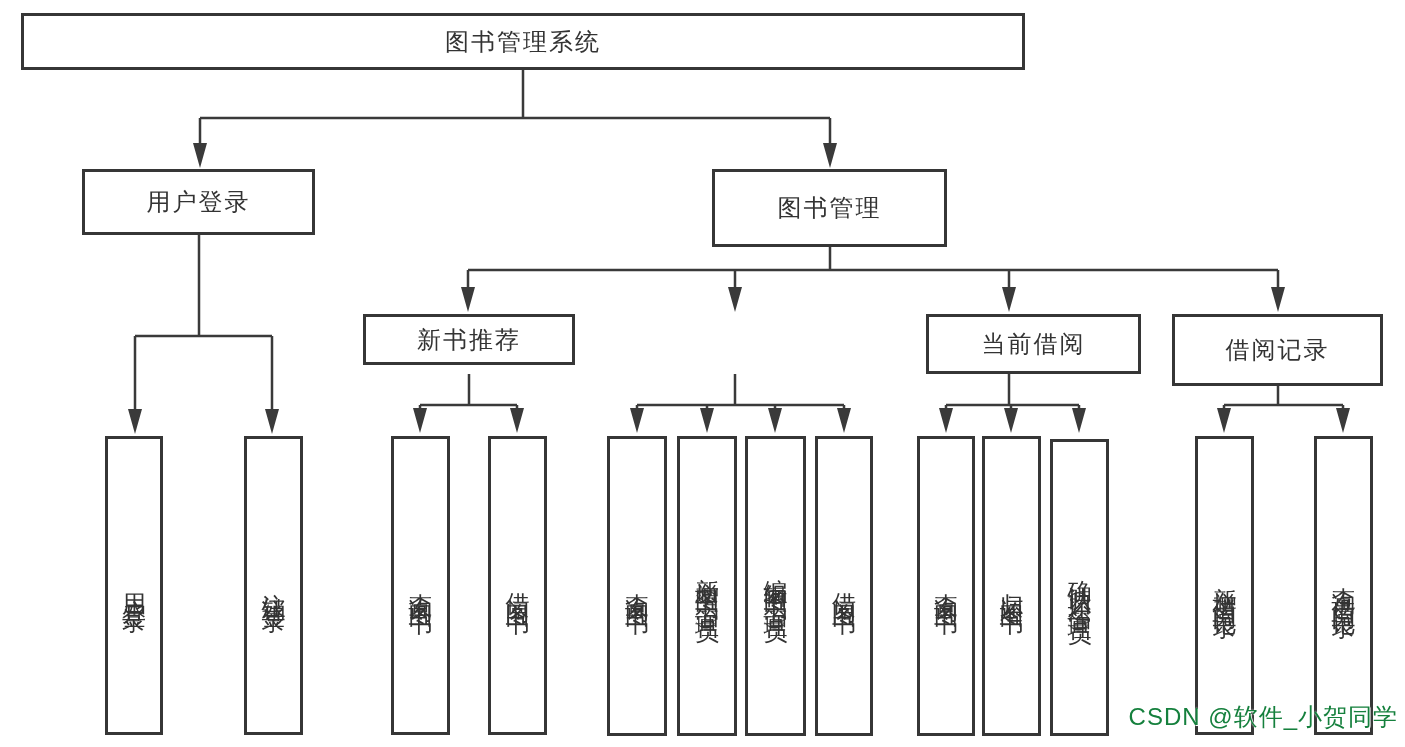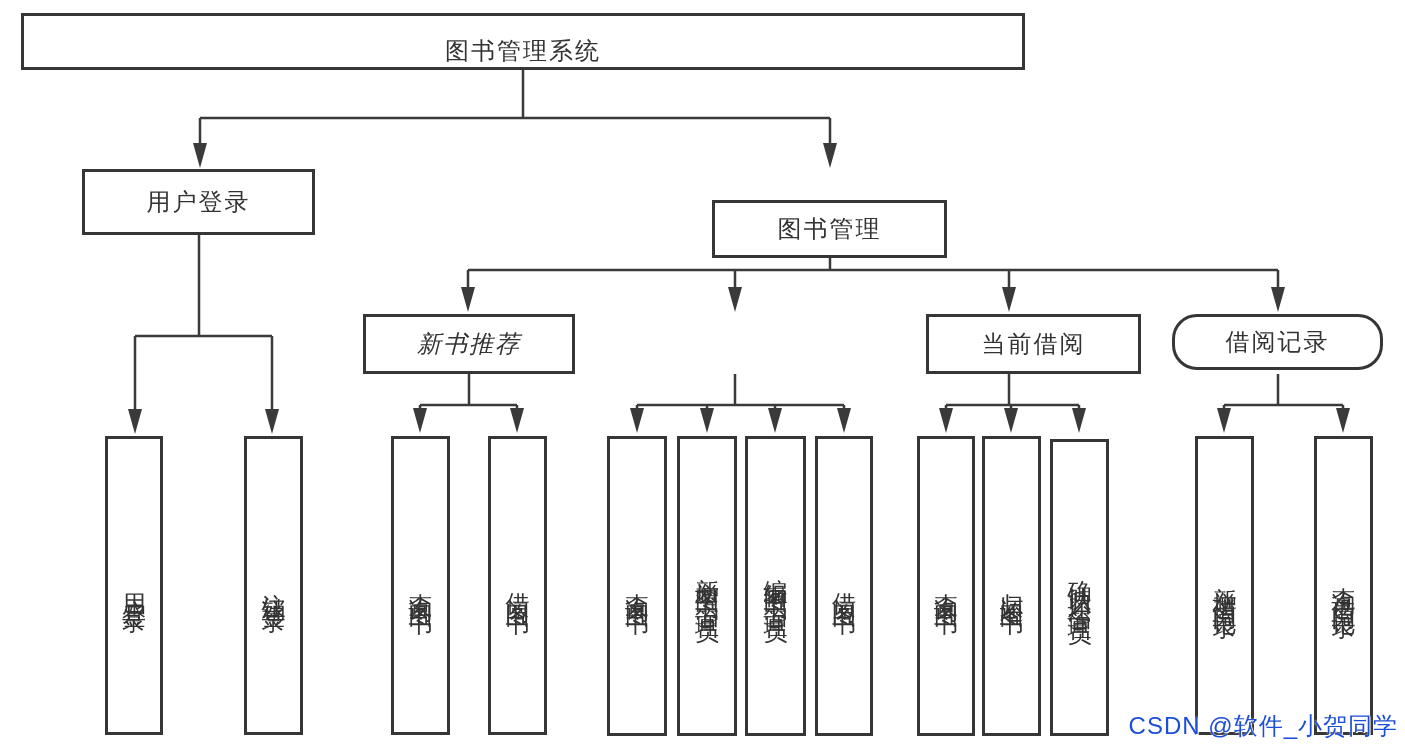--- a/index.html
+++ b/index.html
@@ -39,47 +39,47 @@
   }
   .vnode .vlabel {
     writing-mode: vertical-rl;
     text-orientation: mixed;
     font-size: 24px;
     letter-spacing: 6px;
     line-height: 1;
     white-space: nowrap;
   }
   
-  .n-root   { left: 21px;   top: 13px;  width: 1004px; height: 57px; align-items: flex-end; }
+  .n-root   { left: 21px;   top: 13px;  width: 1004px; height: 57px; }
   .n-login  { left: 82px;   top: 169px; width: 233px;  height: 66px; }
-  .n-manage { left: 712px;  top: 169px; width: 235px;  height: 58px; margin-top: 31px; }
-  .n-g1 { left: 363px;  top: 314px; width: 212px; height: 60px; font-style: italic; }
+  .n-manage { left: 712px;  top: 169px; width: 235px;  height: 78px; }
+  .n-g1 { left: 363px;  top: 314px; width: 212px; height: 51px; }
   .n-g2 { left: 629px;  top: 314px; width: 211px; height: 60px; }
   .n-g3 { left: 902px;  top: 314px; width: 215px; height: 60px; margin-left: 24px; }
-  .n-g4 { left: 1172px; top: 314px; width: 211px; height: 56px; border-radius: 25px; }
+  .n-g4 { left: 1172px; top: 314px; width: 211px; height: 72px; }
   
   .n-u1 { left: 105px;  top: 436px; width: 58px; height: 299px; }
   .n-u2 { left: 244px;  top: 436px; width: 59px; height: 299px; }
   .n-n1 { left: 391px;  top: 436px; width: 59px; height: 299px; }
   .n-n2 { left: 488px;  top: 436px; width: 59px; height: 299px; }
   .n-b1 { left: 607px;  top: 436px; width: 60px; height: 300px; }
   .n-b2 { left: 677px;  top: 436px; width: 60px; height: 300px; }
   .n-b3 { left: 745px;  top: 436px; width: 61px; height: 300px; }
   .n-b4 { left: 815px;  top: 436px; width: 58px; height: 300px; }
   .n-c1 { left: 917px;  top: 436px; width: 58px; height: 300px; }
   .n-c2 { left: 982px;  top: 436px; width: 59px; height: 300px; }
   .n-c3 { left: 1050px; top: 439px; width: 59px; height: 297px; }
   .n-r1 { left: 1195px; top: 436px; width: 59px; height: 299px; }
   .n-r2 { left: 1314px; top: 436px; width: 59px; height: 299px; }
   #watermark {
     position: absolute;
     right: 7px;
-    bottom: 5px;
+    bottom: 14px;
     font-size: 24px;
-    color: #1d4ed8;
+    color: #15803d;
     letter-spacing: 1px;
     text-shadow: 0 0 2px #ffffff, 1px 1px 0 #ffffff;
     z-index: 3;
     white-space: nowrap;
     margin-top: 31px;
   }
 </style>
 </head>
 <body>
 

